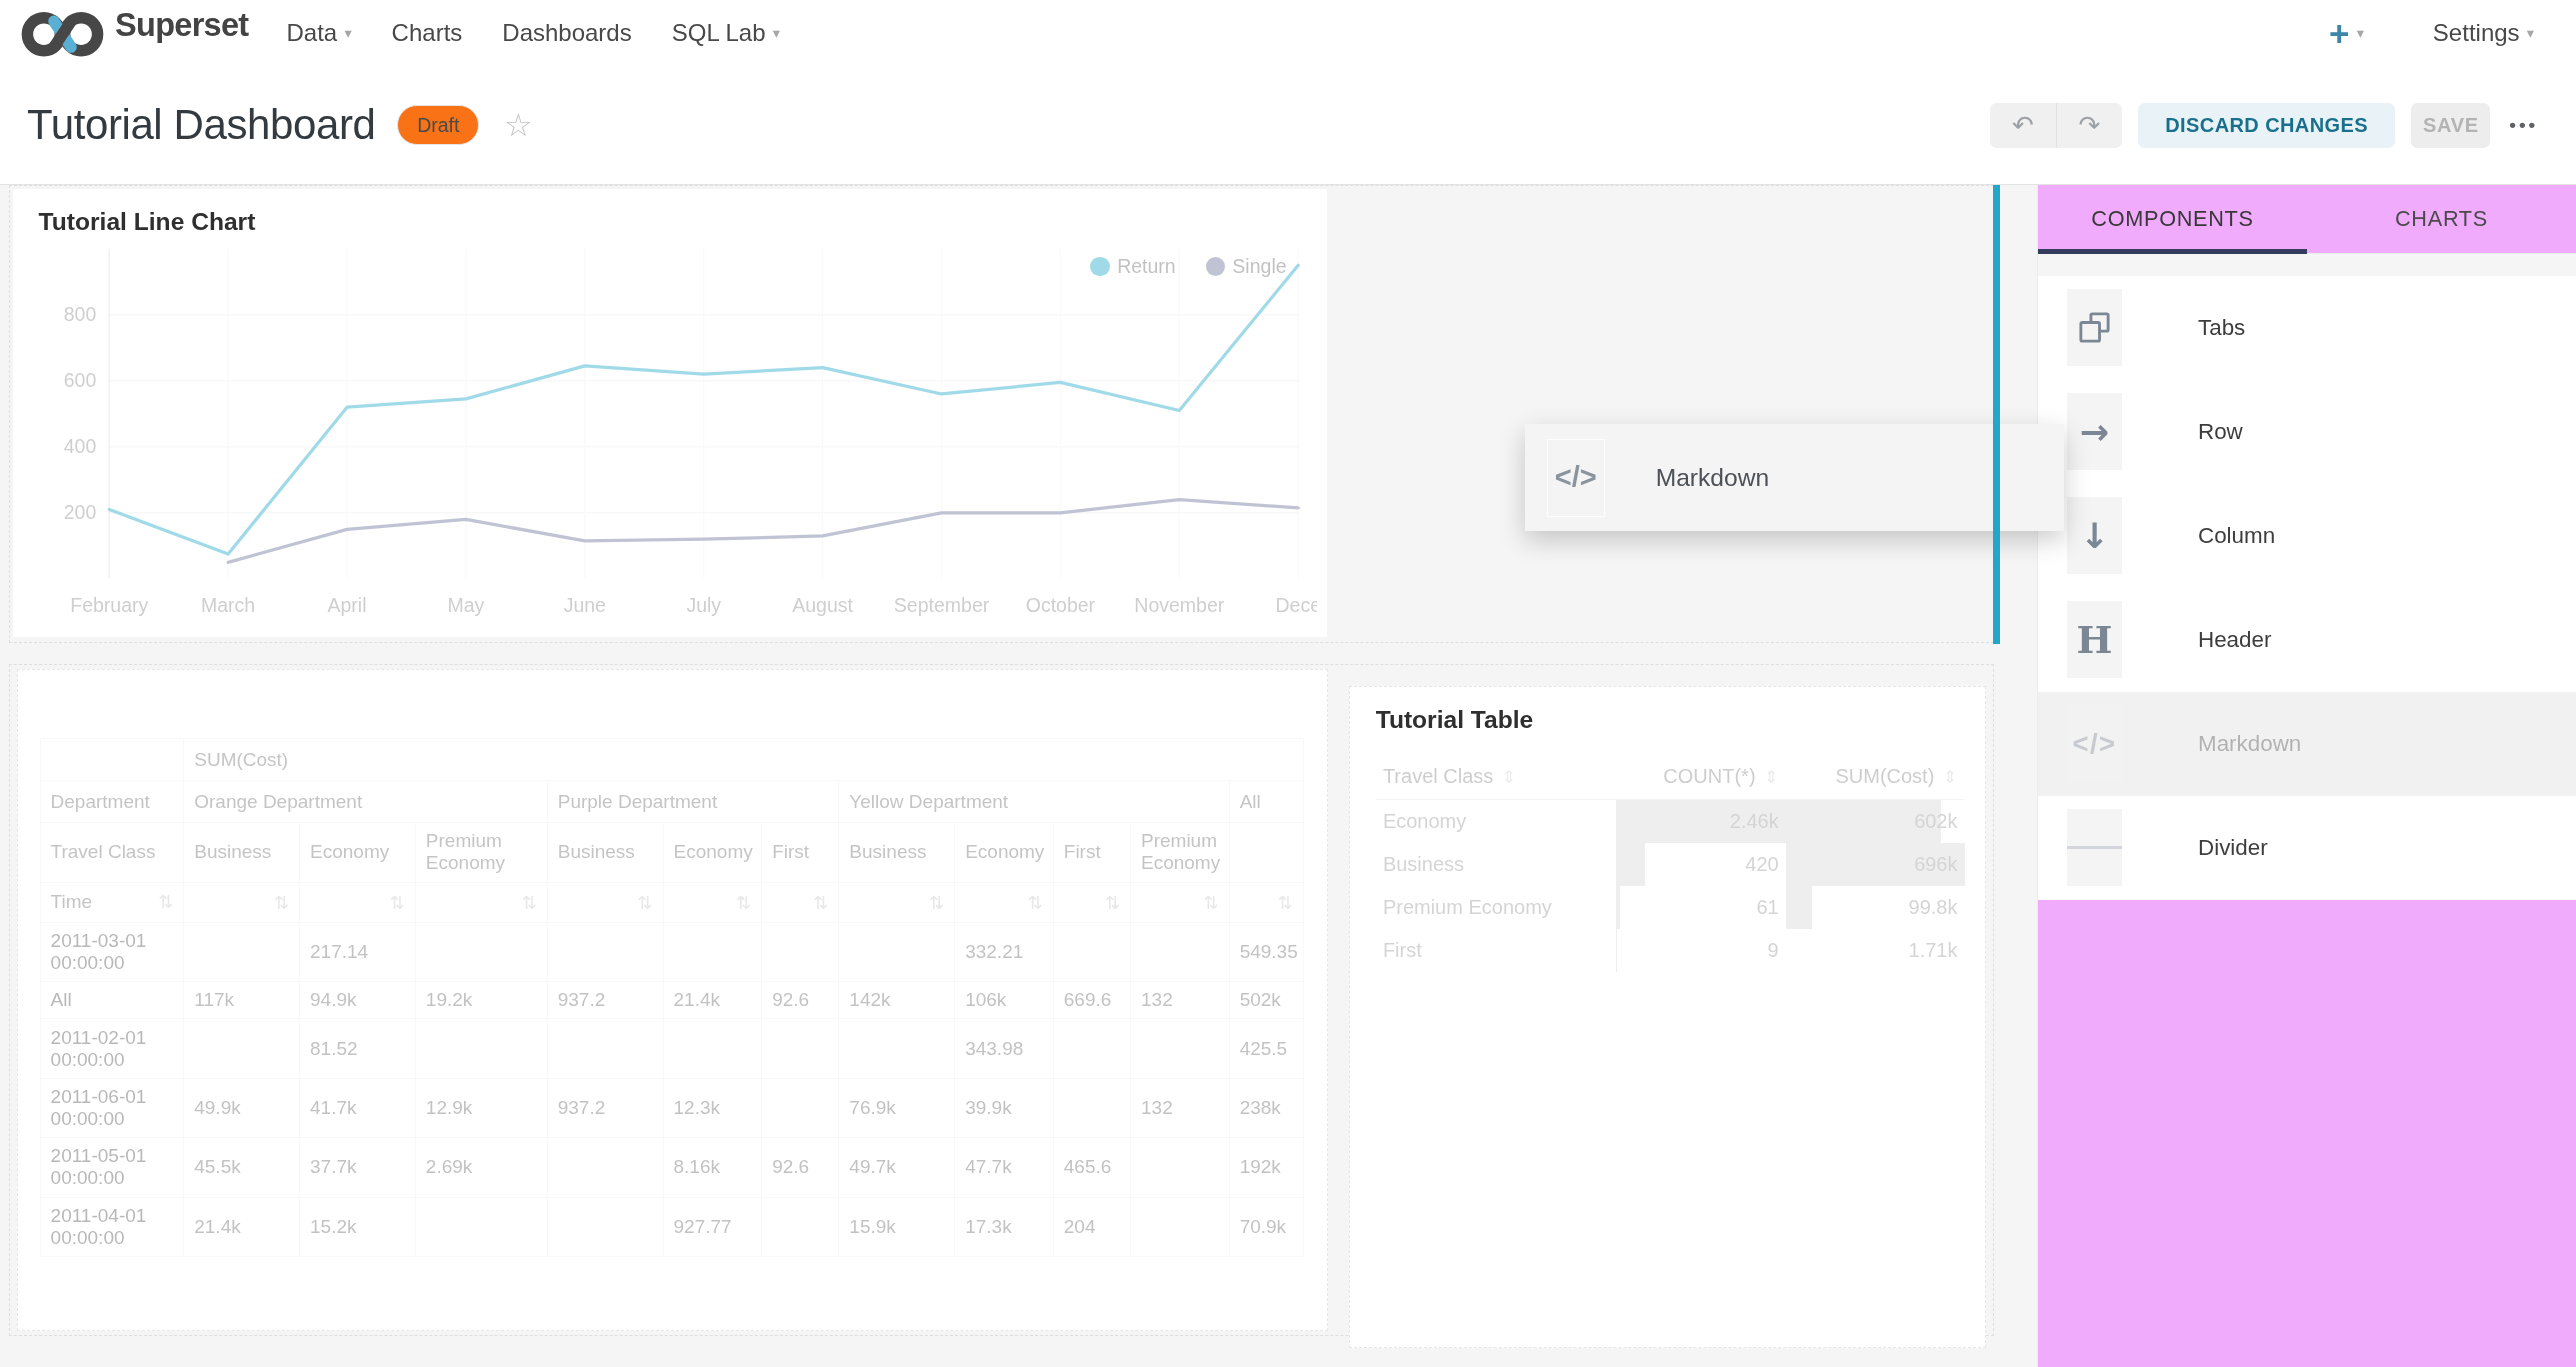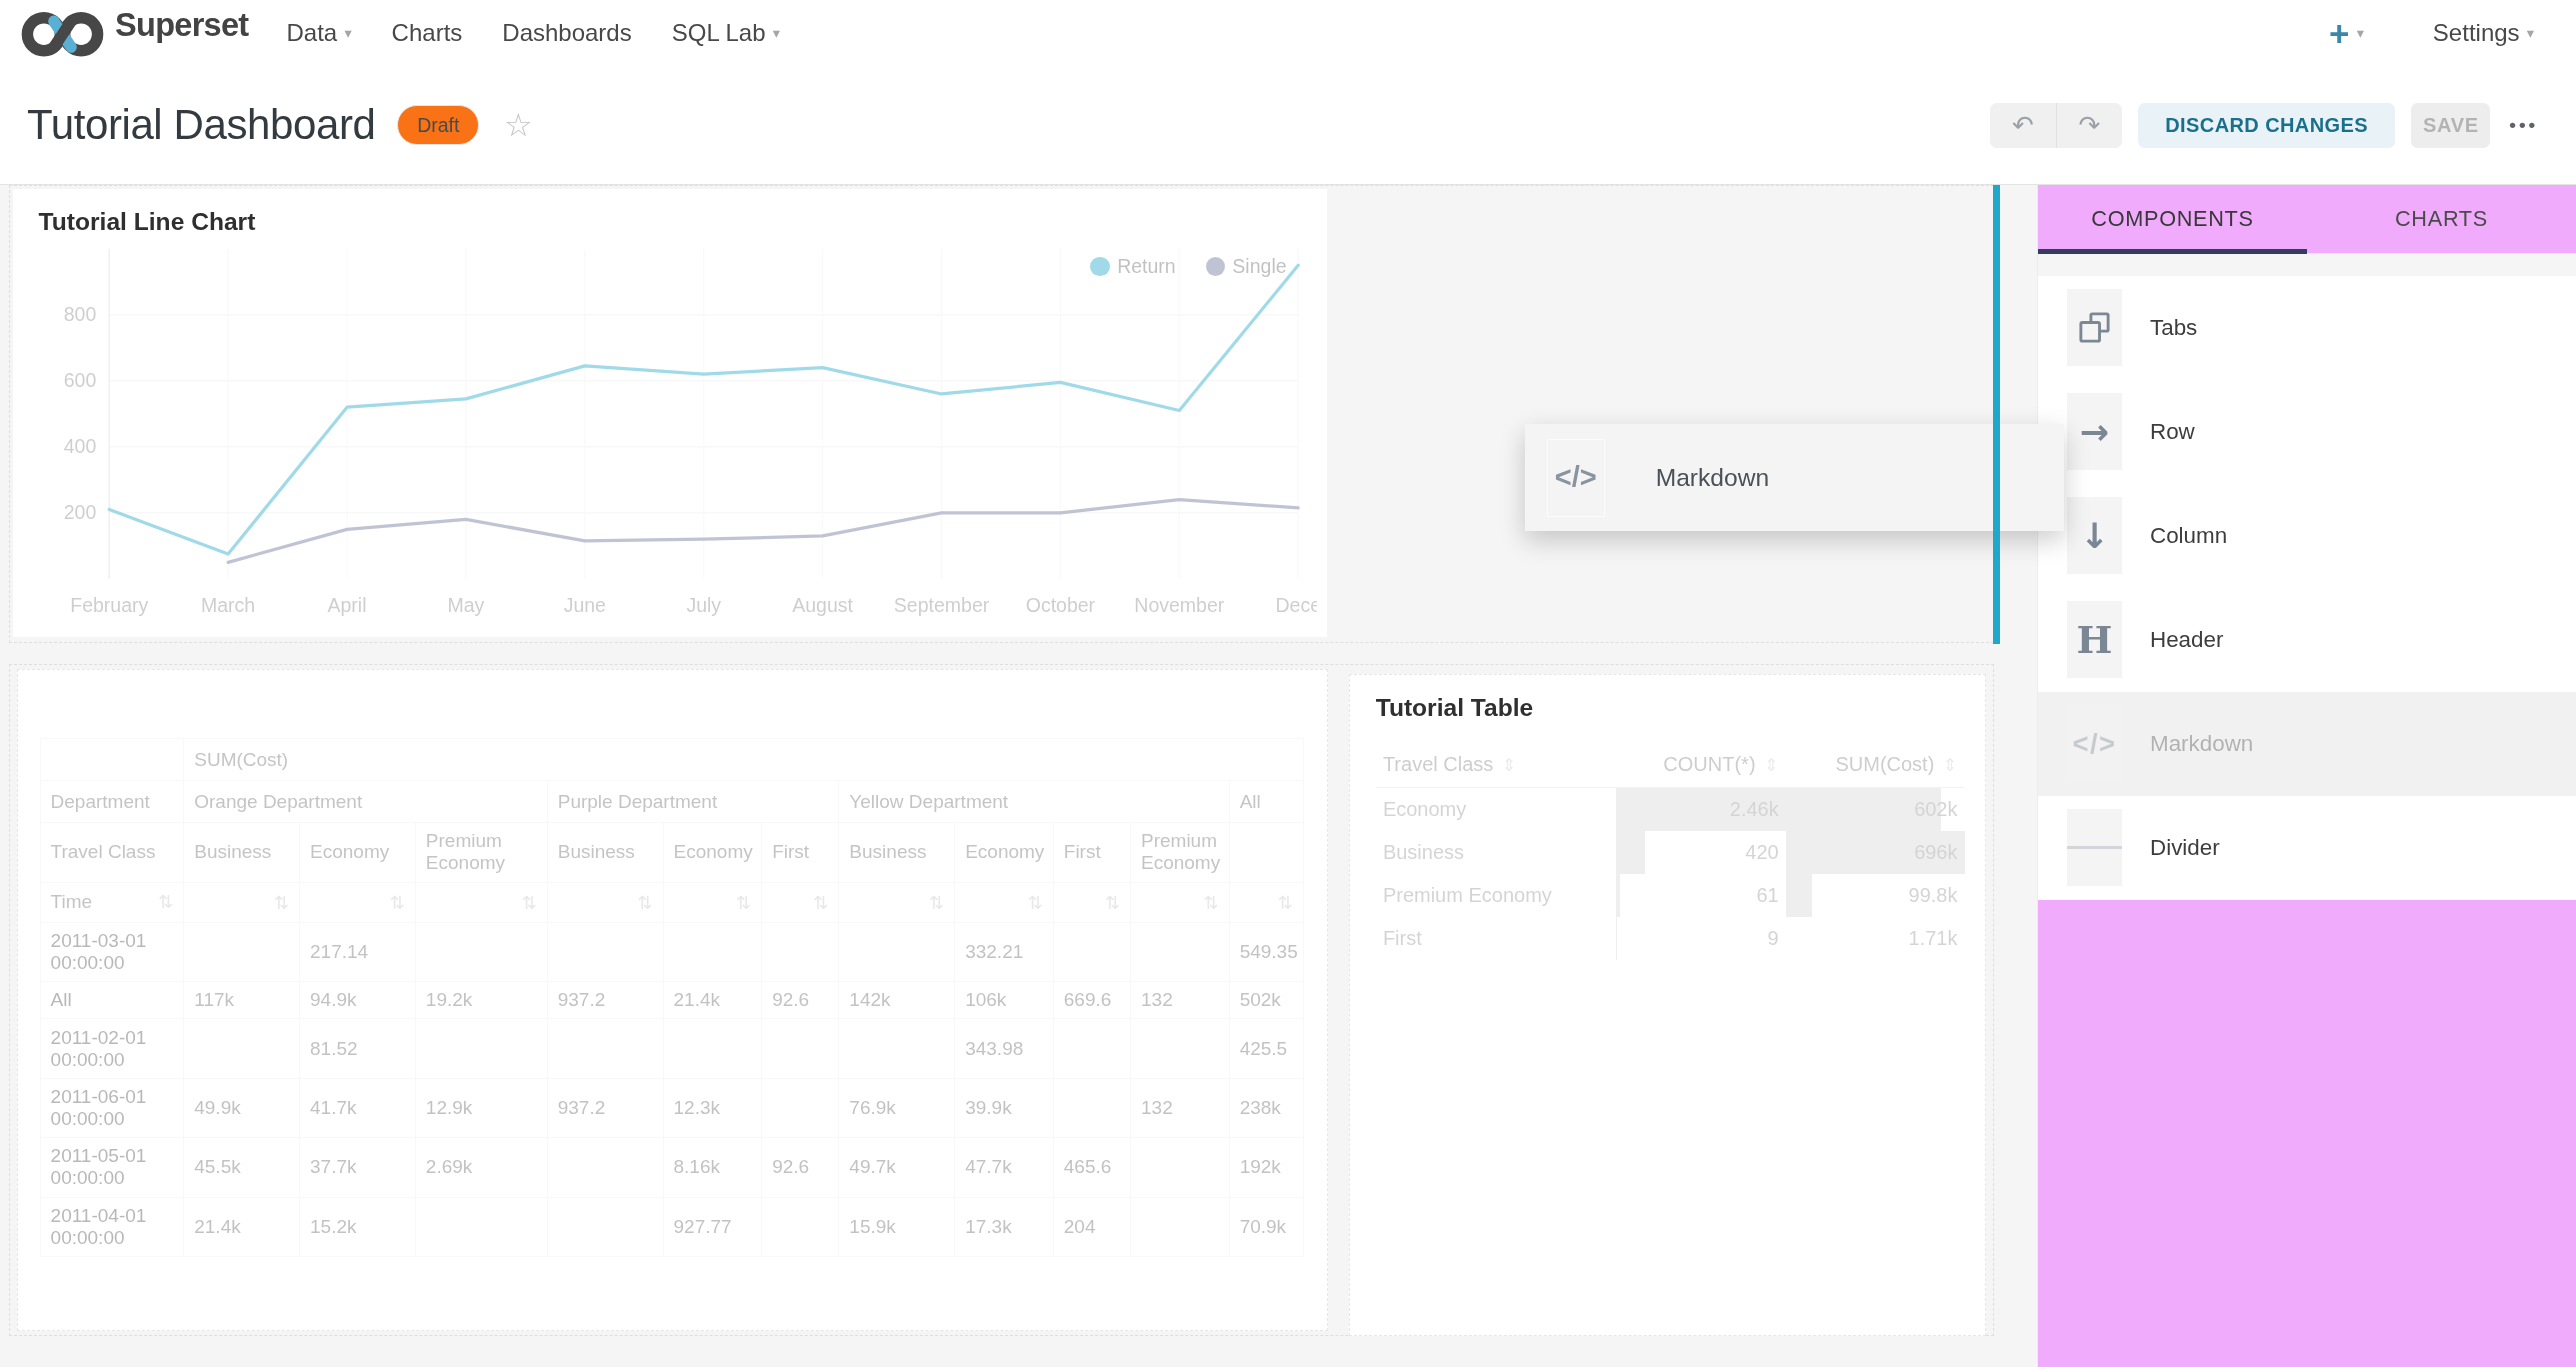--- a/index.html
+++ b/index.html
@@ -33,21 +33,21 @@
 
   
   .main { position:absolute; top:185px; left:0; right:0; bottom:0; background:#f5f5f5; }
   .canvas { position:absolute; top:0; left:0; right:538px; bottom:0; }
   .grid-row { position:absolute; border:1.4px dashed #dedede; }
   .row1 { left:8.7px; top:0; width:1985px; height:458px; }
   .row2 { left:8.7px; top:479px; width:1985px; height:672px; }
   .card { position:absolute; background:#fff; }
   .line-card { left:2.9px; top:2.9px; width:1314px; height:448px; }
   .pivot-card { left:7.2px; top:4.3px; width:1311px; height:662px; border:1.4px dashed #e6e6e6; }
-  .table-card { left:1339px; top:9px; width:637px; height:662px; border:1.4px dashed #e6e6e6; }
+  .table-card { left:1339px; top:21px; width:637px; height:662px; border:1.4px dashed #e6e6e6; }
   .card-title { padding:19px 0 0 26px; font-size:24.6px; font-weight:600; color:#2f2f2f; }
   .faded { opacity:0.42; }
 
   .drop-indicator { position:absolute; left:1993px; top:0; width:6.5px; height:459px; background:#20a7c9; z-index:8; }
 
   
   .chart-wrap { position:absolute; left:11.6px; top:48px; width:1293px; height:394px; }
   .legend { position:absolute; top:66px; right:40px; display:flex; align-items:center; }
   .legend-item { display:flex; align-items:center; margin-left:30px; }
   .legend-dot { width:19.5px; height:19.5px; border-radius:50%; margin-right:7.2px; }
@@ -86,21 +86,21 @@
   .sb-tab.active::after { content:""; position:absolute; left:0; right:0; bottom:-0.7px; height:5px; background:#343d5e; }
   .sb-strip { height:21.7px; background:#f5f5f5; }
   .sb-item { height:104px; display:flex; align-items:center; padding-left:29px; background:#fff; cursor:grab; }
   .sb-item.ghosted { background:#f1f1f1; }
   .sb-item.ghosted .sb-inner { opacity:0.35; }
   .sb-inner { display:flex; align-items:center; }
   .sb-iconbox { width:55px; height:77px; background:#f4f4f4; display:flex; align-items:center; justify-content:center; color:#7b8794; font-family:"DejaVu Sans", sans-serif; font-size:35px; font-weight:600; }
   .sb-iconbox .serifH { font-family:"DejaVu Serif", serif; font-size:38px; font-weight:700; }
   .sb-iconbox .codeg { font-family:"Liberation Sans", sans-serif; font-size:27.4px; font-weight:600; letter-spacing:1.4px; }
   .sb-iconbox .divline { width:100%; height:3.6px; background:#d2d6da; }
-  .sb-label { margin-left:28px; font-size:22.4px; color:#3d3d3d; }
+  .sb-label { margin-left:76px; font-size:22.4px; color:#3d3d3d; }
 </style>
 </head>
 <body>
 
 <div class="app">
 
   <header class="navbar">
     <div class="brand">
       <svg width="85" height="53" viewBox="0 0 118 74">
         <g fill="none" stroke="#474747" stroke-width="16">

